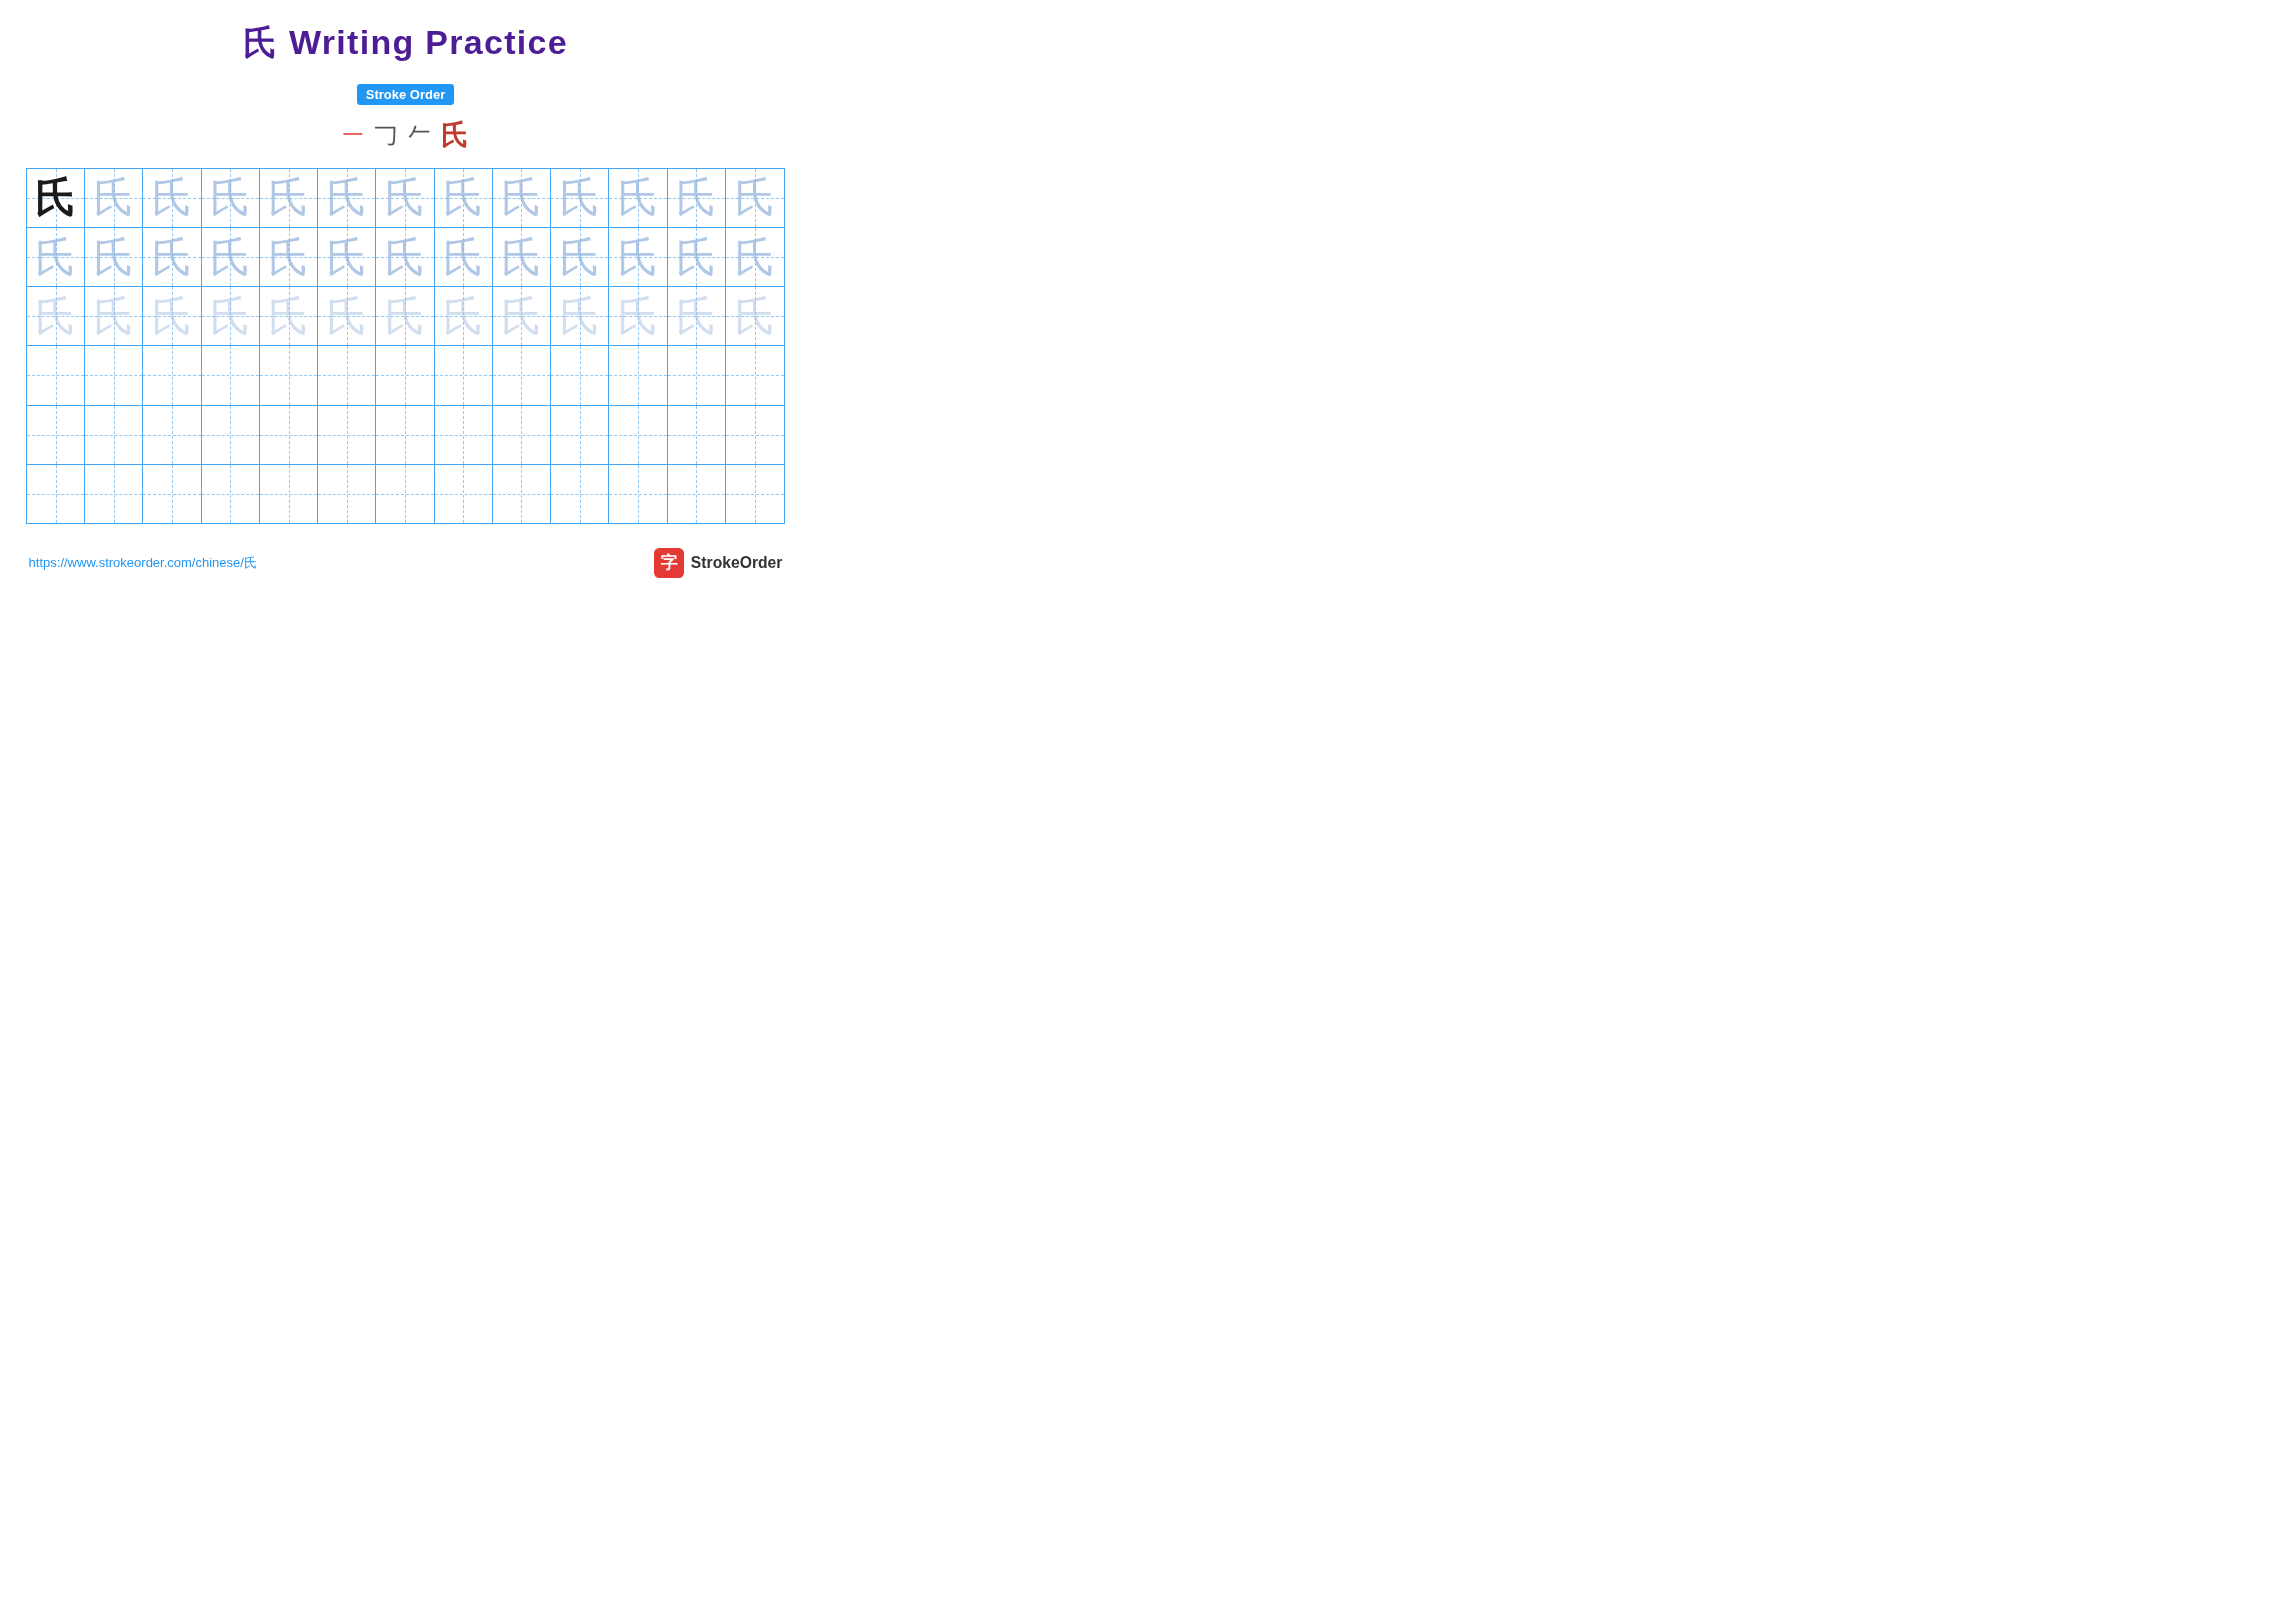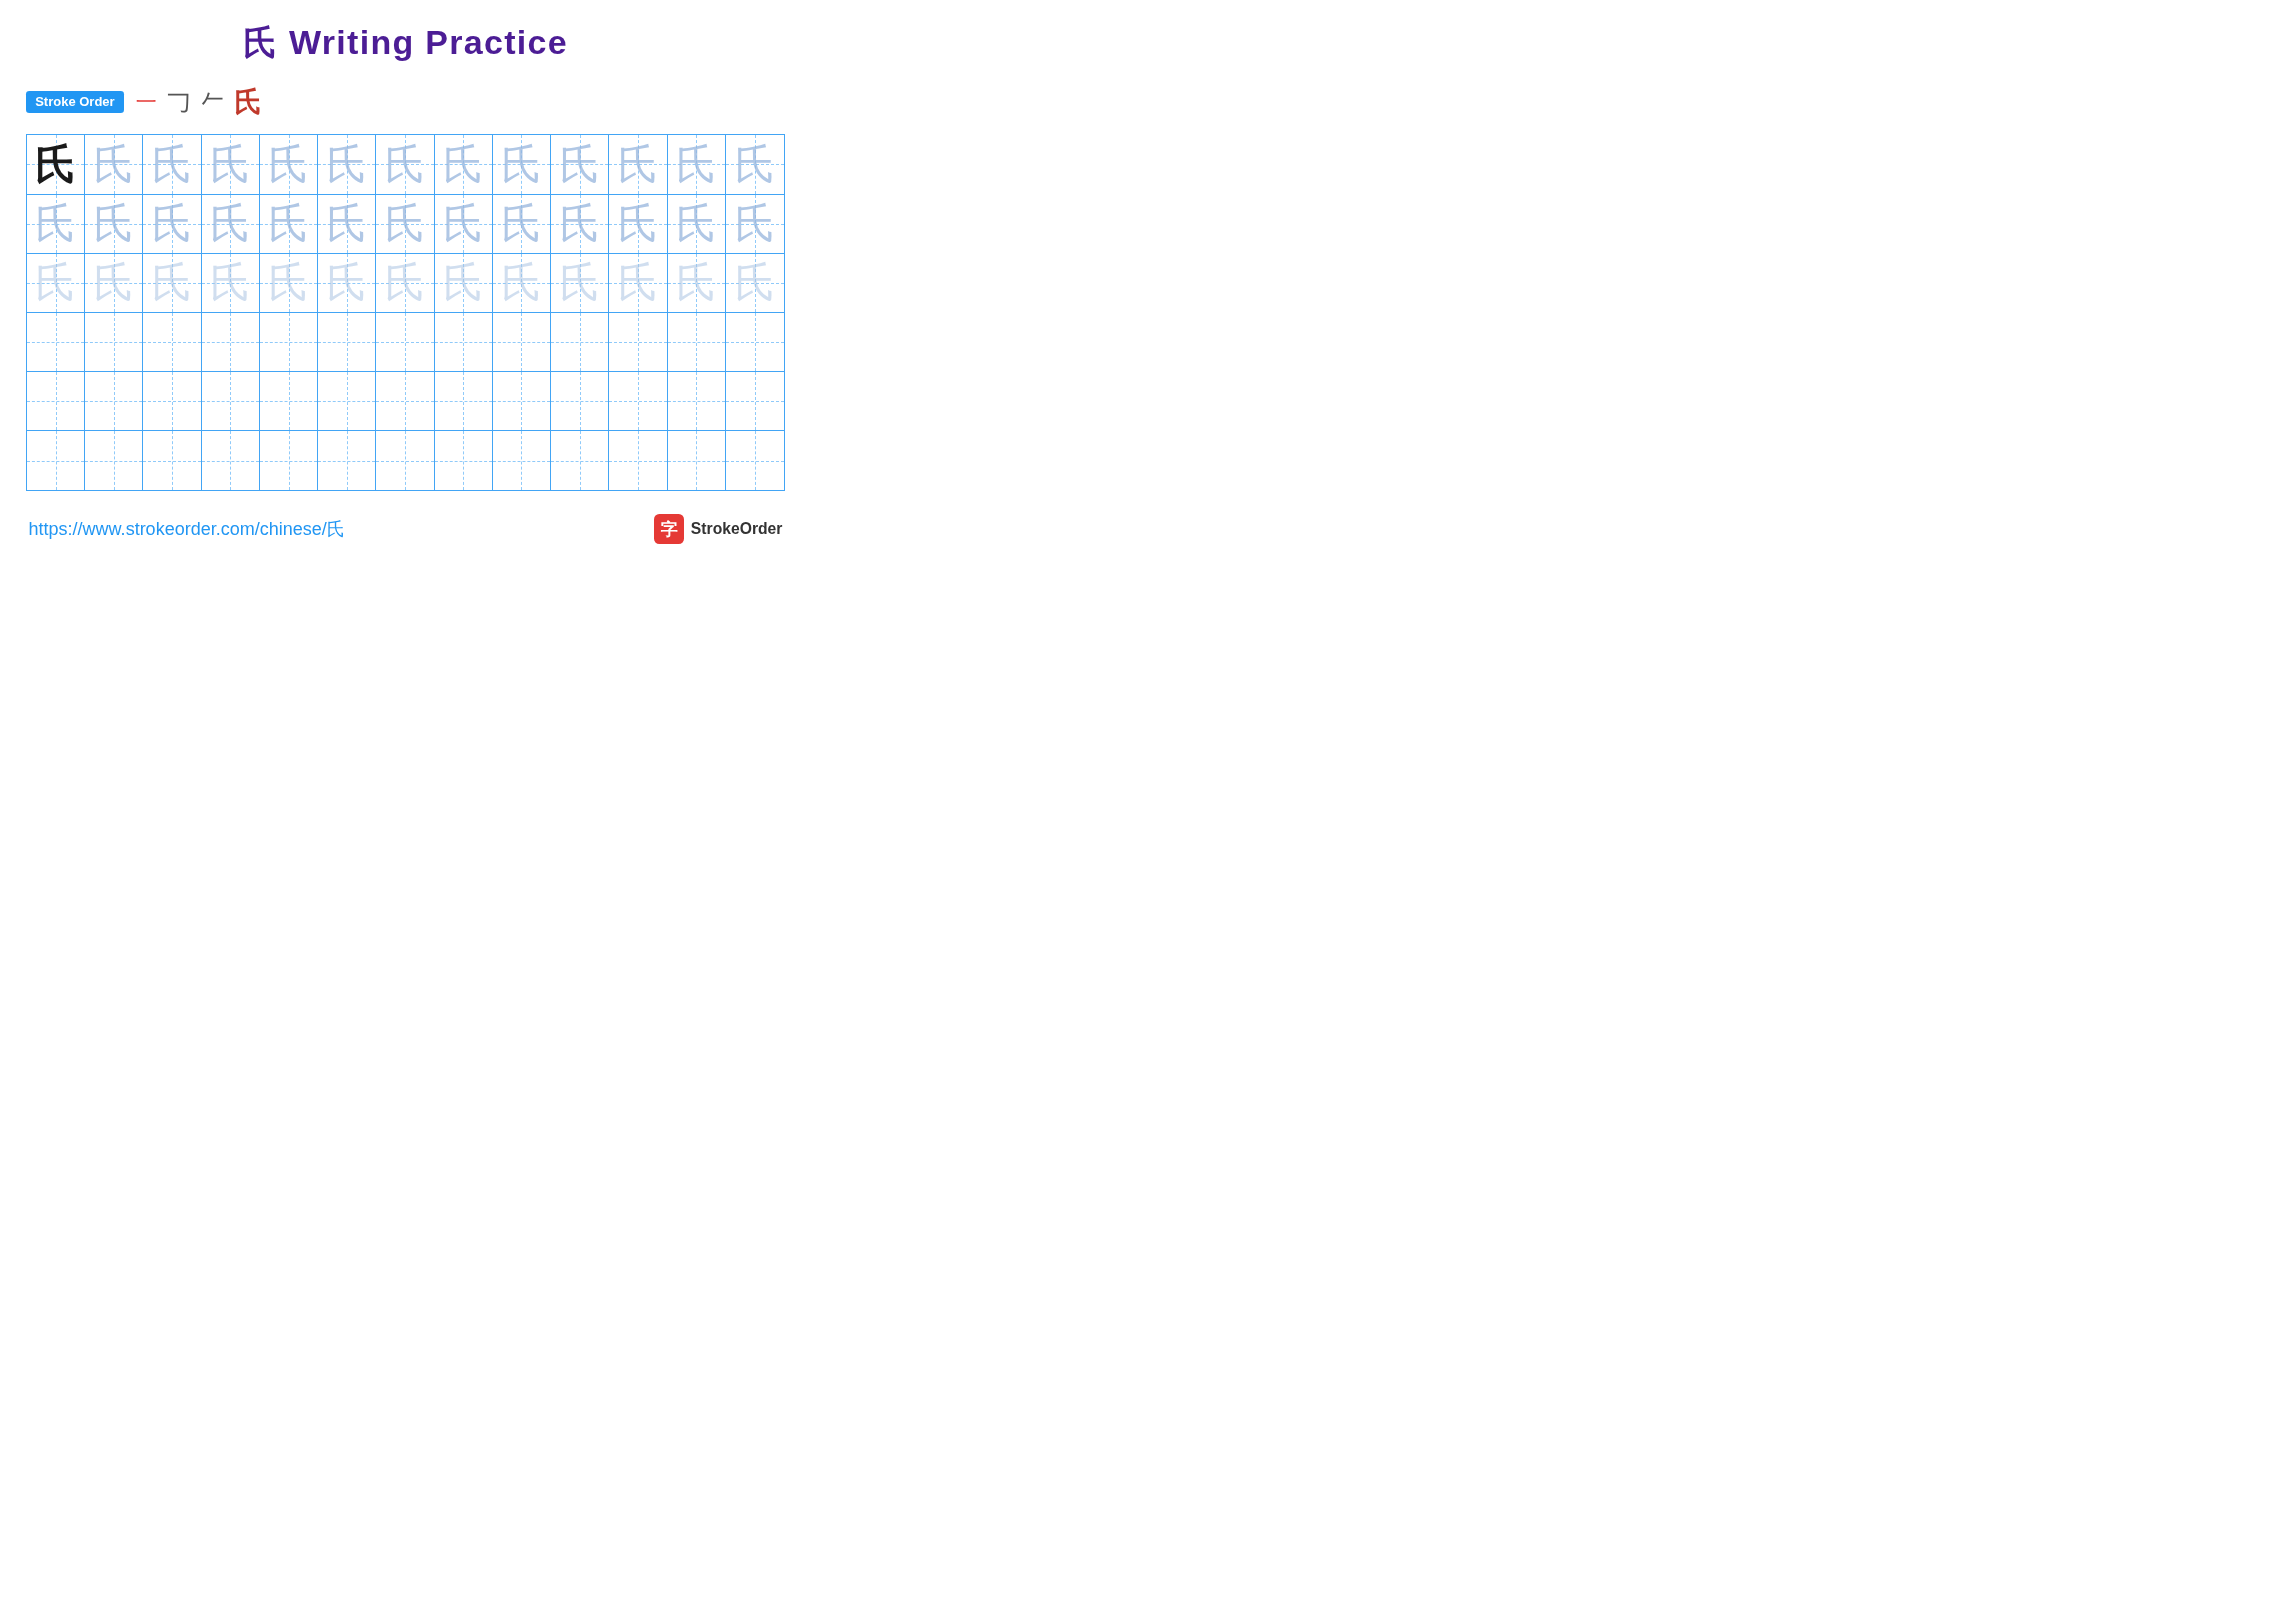--- a/index.html
+++ b/index.html
@@ -19,20 +19,21 @@
       color: #4c1d95;
       margin-bottom: 18.3px;
       letter-spacing: 1.3px;
     }
 
     .stroke-order-row {
       display: flex;
       align-items: center;
       gap: 11.8px;
       margin-bottom: 14.4px;
+      flex-direction: column;
     }
 
     .stroke-order-badge {
       background: #2196F3;
       color: #fff;
       font-size: 13px;
       font-weight: bold;
       padding: 3.3px 9.2px;
       border-radius: 3.3px;
     }
@@ -115,21 +116,21 @@
     .footer {
       display: flex;
       justify-content: space-between;
       align-items: center;
       margin-top: 23.6px;
       padding: 0 2.6px;
     }
 
     .footer-url {
       color: #2196F3;
-      font-size: 18px;
+      font-size: 13px;
       text-decoration: none;
     }
 
     .footer-logo {
       display: flex;
       align-items: center;
       gap: 6.5px;
       font-size: 15.7px;
       font-weight: bold;
       color: #333;

